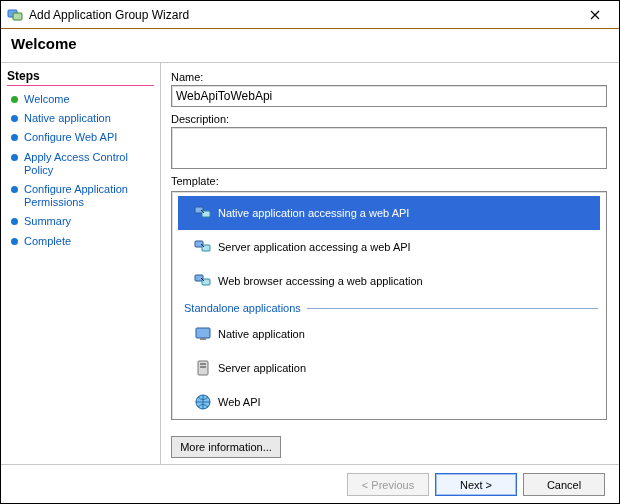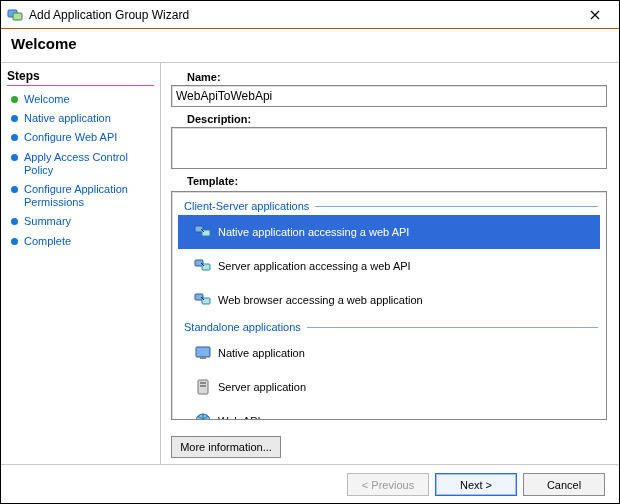--- a/index.html
+++ b/index.html
@@ -58,21 +58,21 @@
     width: 7px; height: 7px; border-radius: 50%;
     background: #1976d2; margin: 3px 6px 0 2px; flex-shrink: 0;
   }
   .step.current .bullet { background: #2fa82f; }
   .main {
     flex: 1;
     padding: 6px 12px 6px 10px;
     display: flex; flex-direction: column;
     overflow: hidden;
   }
-  .fld-label { margin: 2px 16px; font-weight: bold; }
+  .fld-label { margin: 2px 0; }
   .text-input {
     width: 100%;
     border: 1px solid #888;
     box-shadow: inset 1px 1px 0 #ddd;
     padding: 3px 4px;
     font-family: Liberation Sans, sans-serif; font-size: 12px;
     height: 22px;
   }
   .textarea {
     width: 100%;
@@ -207,24 +207,20 @@
 
   <div class="main">
     <div class="fld-label">Name:</div>
     <input class="text-input" value="WebApiToWebApi" style="">
 
     <div class="fld-label" style="margin-top:6px">Description:</div>
     <textarea class="textarea" style=""></textarea>
 
     <div class="fld-label" style="margin-top:6px">Template:</div>
     <div class="template-box" id="template-box">
-        <div class="group-label">
-          <span class="gtext">Client-Server applications</span>
-          <span class="gline"></span>
-        </div>
         <div class="tpl-item selected">
           <span class="ticon">
             <svg width="18" height="18" viewBox="0 0 18 18">
       <rect x="1" y="3" width="8" height="6" rx="1" fill="#7fb2e8" stroke="#2a5aa0"></rect>
       <rect x="8" y="7" width="8" height="6" rx="1" fill="#b3e0ef" stroke="#2a8aa0"></rect>
       <path d="M7 6 L10 9" stroke="#225" stroke-width="1"></path>
     </svg>
           </span>
           <span>Native application accessing a web API</span>
         </div>

